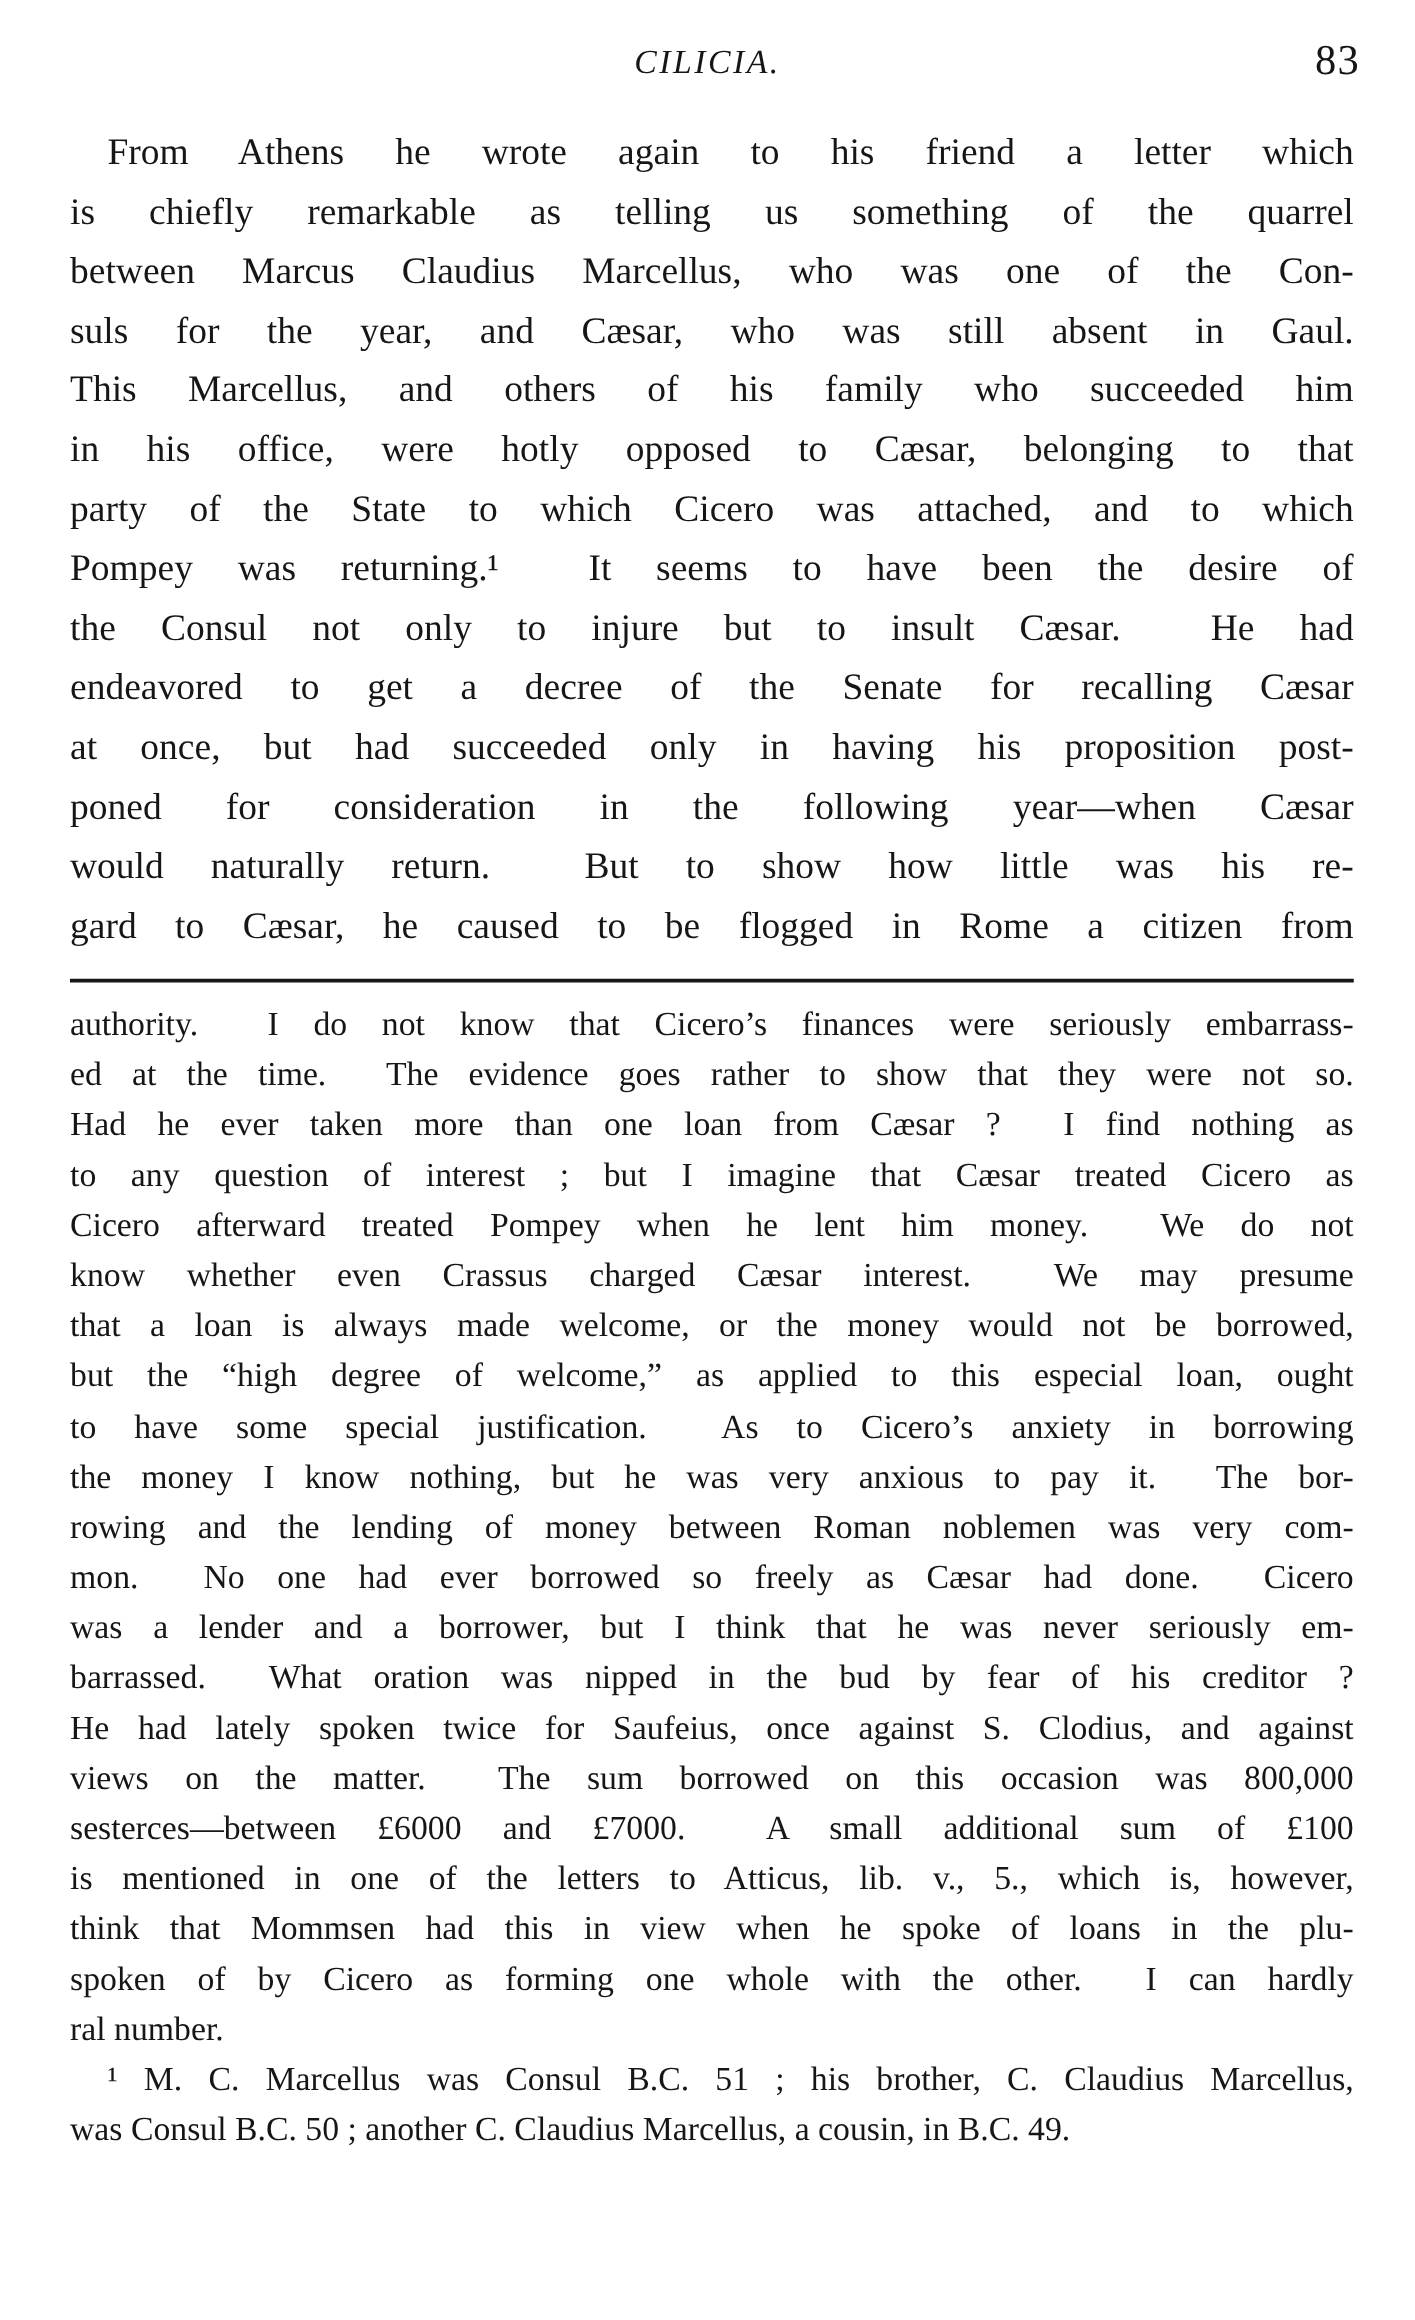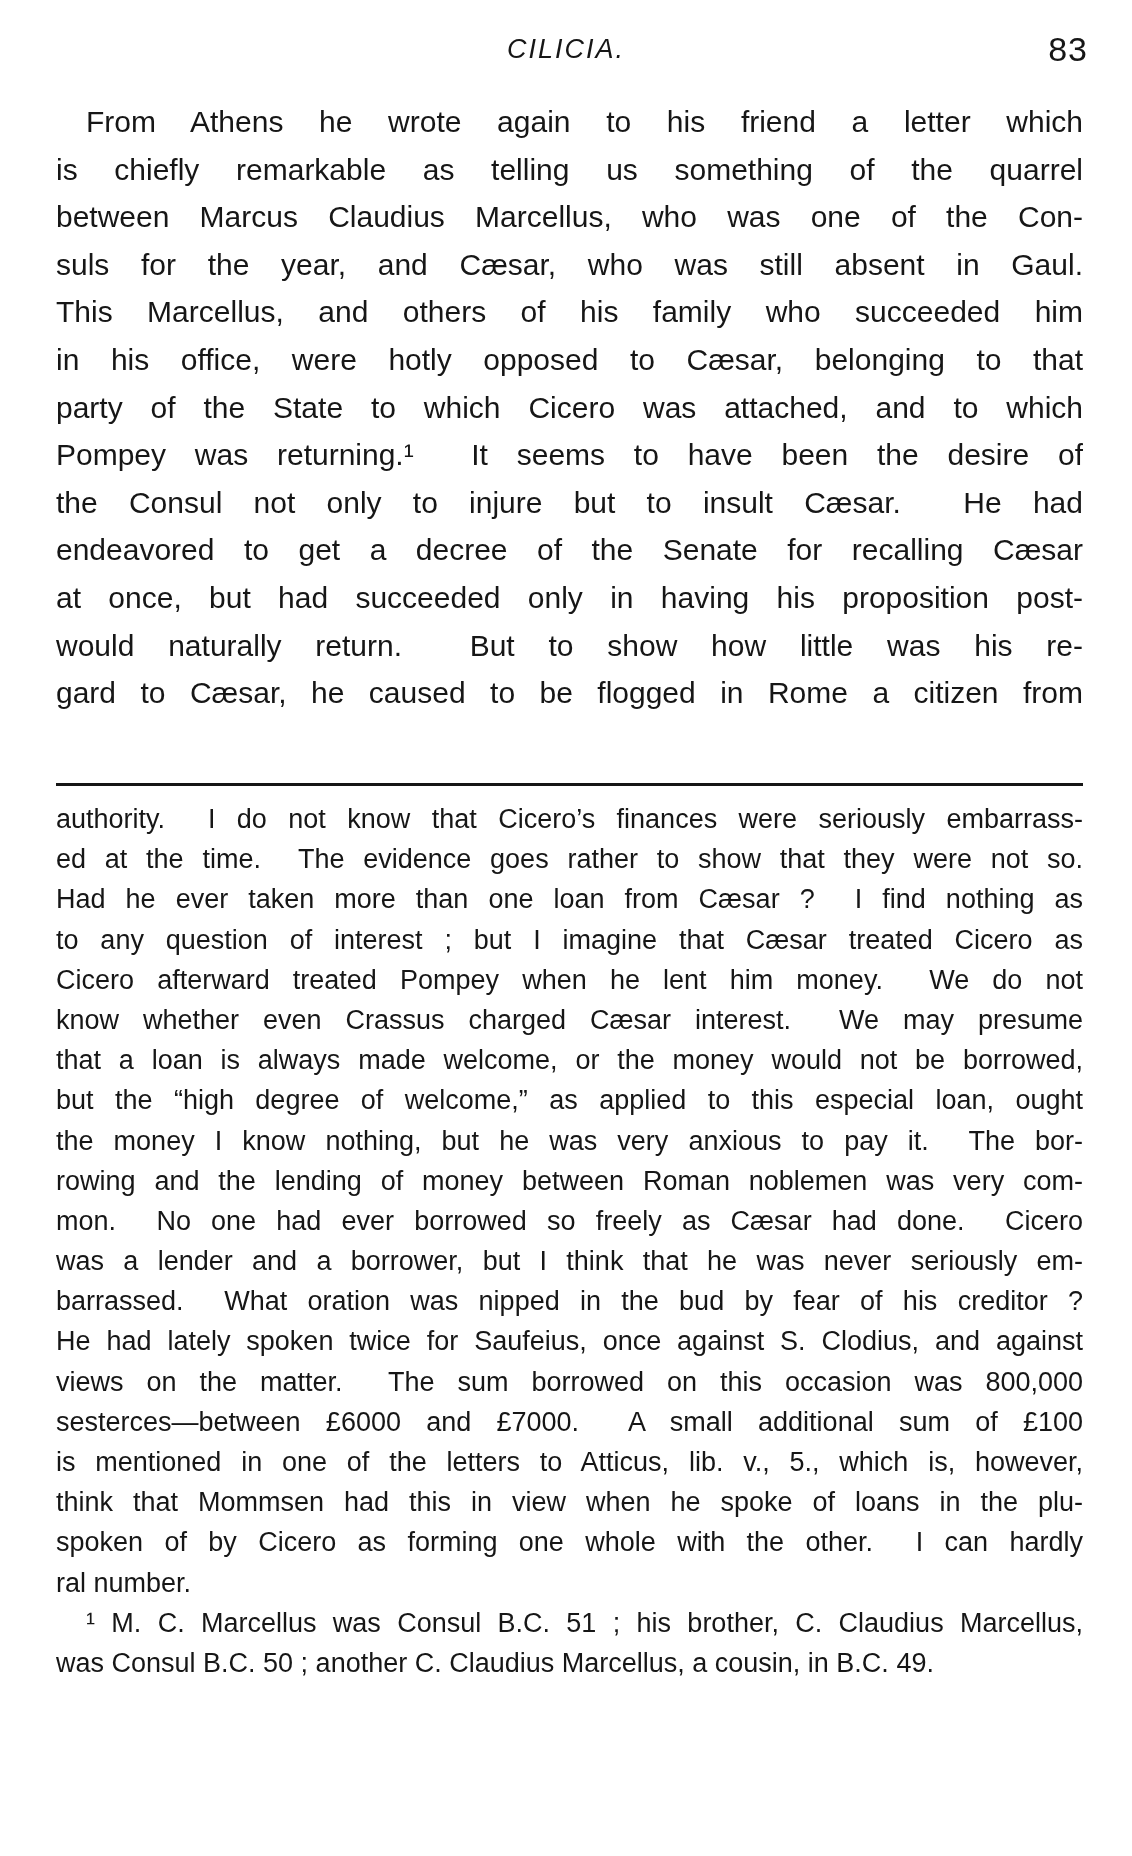--- a/index.html
+++ b/index.html
@@ -1,20 +1,20 @@
 <!DOCTYPE html>
 <html><head>
 <meta charset="utf-8">
 <style>
   html,body{margin:0;padding:0;background:#e8e8e8;}
   .page{
     position:relative;
     width:1132px;height:1856px;
     background:#ffffff;
-    font-family:Liberation Sans, sans-serif;
+    font-family:Liberation Serif, serif;
     color:#161616;
     overflow:hidden;
   }
   .running-head{
     position:absolute;top:34px;left:0;width:1132px;
     text-align:center;
     font-style:italic;
     font-size:27px;
     letter-spacing:2px;
   }
@@ -59,35 +59,37 @@
       <div class="body-line justify">is chiefly remarkable as telling us something of the quarrel</div>
       <div class="body-line justify">between Marcus Claudius Marcellus, who was one of the Con-</div>
       <div class="body-line justify">suls for the year, and Cæsar, who was still absent in Gaul.</div>
       <div class="body-line justify">This Marcellus, and others of his family who succeeded him</div>
       <div class="body-line justify">in his office, were hotly opposed to Cæsar, belonging to that</div>
       <div class="body-line justify">party of the State to which Cicero was attached, and to which</div>
       <div class="body-line justify">Pompey was returning.¹&nbsp; It seems to have been the desire of</div>
       <div class="body-line justify">the Consul not only to injure but to insult Cæsar.&nbsp; He had</div>
       <div class="body-line justify">endeavored to get a decree of the Senate for recalling Cæsar</div>
       <div class="body-line justify">at once, but had succeeded only in having his proposition post-</div>
+      <div class="body-line justify">poned for consideration in the following year—when Cæsar</div>
       <div class="body-line justify">would naturally return.&nbsp; But to show how little was his re-</div>
       <div class="body-line justify">gard to Cæsar, he caused to be flogged in Rome a citizen from</div>
     </div>
 
   <div class="footnote-rule"></div>
 
   <div class="footnote-text">
       <div class="fn-line justify">authority.&nbsp; I do not know that Cicero’s finances were seriously embarrass-</div>
       <div class="fn-line justify">ed at the time.&nbsp; The evidence goes rather to show that they were not so.</div>
       <div class="fn-line justify">Had he ever taken more than one loan from Cæsar ?&nbsp; I find nothing as</div>
       <div class="fn-line justify">to any question of interest ; but I imagine that Cæsar treated Cicero as</div>
       <div class="fn-line justify">Cicero afterward treated Pompey when he lent him money.&nbsp; We do not</div>
       <div class="fn-line justify">know whether even Crassus charged Cæsar interest.&nbsp; We may presume</div>
       <div class="fn-line justify">that a loan is always made welcome, or the money would not be borrowed,</div>
       <div class="fn-line justify">but the “high degree of welcome,” as applied to this especial loan, ought</div>
+      <div class="fn-line justify">to have some special justification.&nbsp; As to Cicero’s anxiety in borrowing</div>
       <div class="fn-line justify">the money I know nothing, but he was very anxious to pay it.&nbsp; The bor-</div>
       <div class="fn-line justify">rowing and the lending of money between Roman noblemen was very com-</div>
       <div class="fn-line justify">mon.&nbsp; No one had ever borrowed so freely as Cæsar had done.&nbsp; Cicero</div>
       <div class="fn-line justify">was a lender and a borrower, but I think that he was never seriously em-</div>
       <div class="fn-line justify">barrassed.&nbsp; What oration was nipped in the bud by fear of his creditor ?</div>
       <div class="fn-line justify">He had lately spoken twice for Saufeius, once against S. Clodius, and against</div>
       <div class="fn-line justify">views on the matter.&nbsp; The sum borrowed on this occasion was 800,000</div>
       <div class="fn-line justify">sesterces—between £6000 and £7000.&nbsp; A small additional sum of £100</div>
       <div class="fn-line justify">is mentioned in one of the letters to Atticus, lib. v., 5., which is, however,</div>
       <div class="fn-line justify">think that Mommsen had this in view when he spoke of loans in the plu-</div>

